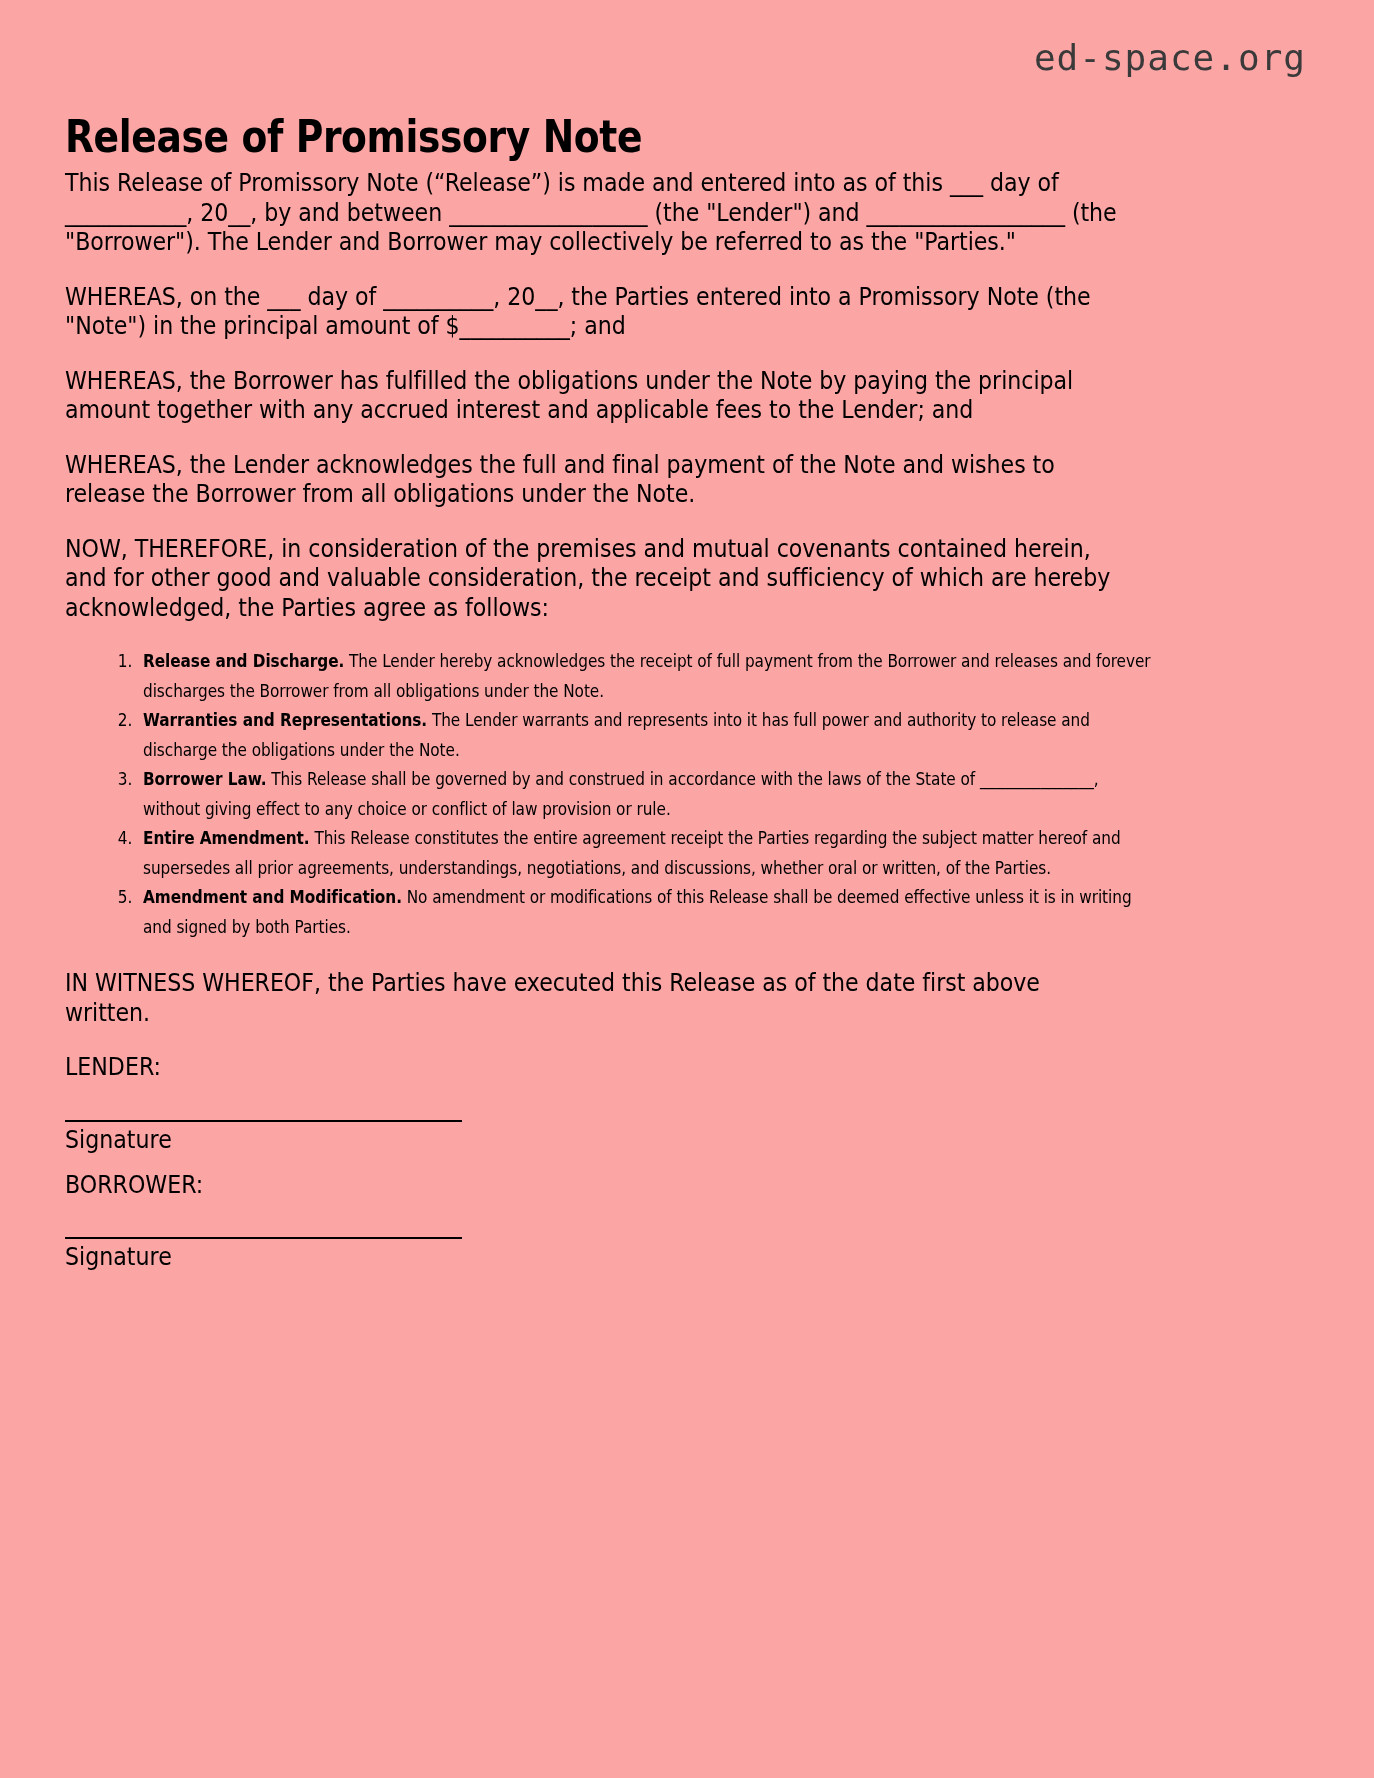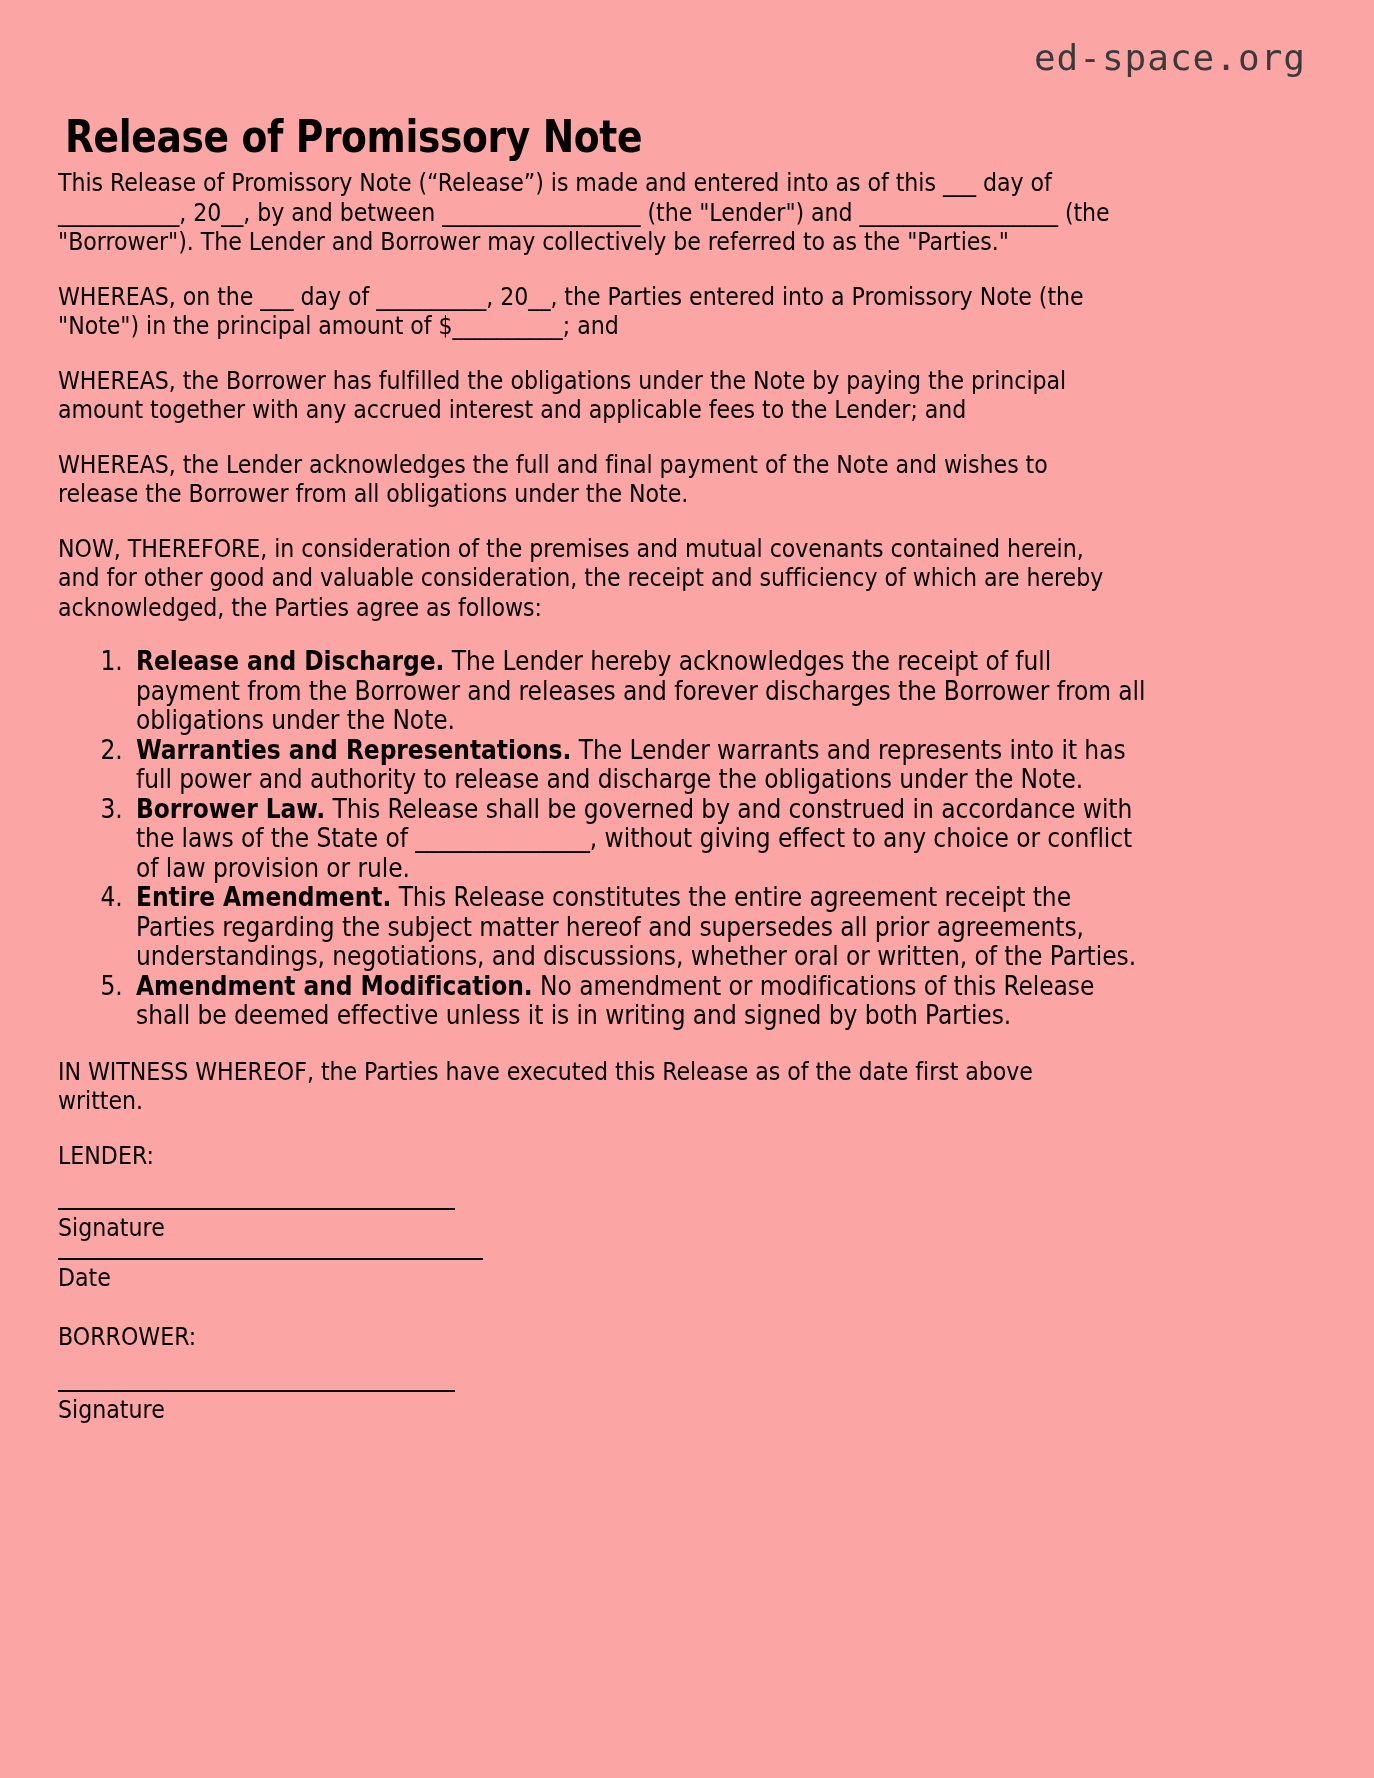--- a/index.html
+++ b/index.html
@@ -52,21 +52,21 @@
     color: #000000;
     white-space: nowrap;
     transform: scaleX(0.93);
     transform-origin: left top;
   }
 
   
   .body-col {
     position: absolute;
     top: 168px;
-    left: 58px;
+    left: 65px;
     width: 1090px;
   }
 
   .para {
     font-family: "DejaVu Sans Condensed", "Liberation Sans Narrow", "Liberation Sans", sans-serif;
     font-size: 25.5px;
     line-height: 29.5px;
     color: #000000;
     margin: 0 0 25px 0;
     text-align: left;
@@ -77,21 +77,21 @@
 
   
   ol.clauses {
     margin: 6px 0 26px 0;
     padding-left: 72px;
     list-style-position: outside;
     list-style-type: decimal;
   }
   ol.clauses > li {
     font-family: "DejaVu Sans Condensed", "Liberation Sans Narrow", "Liberation Sans", sans-serif;
-    font-size: 26px;
+    font-size: 17px;
     line-height: 29.5px;
     color: #000000;
     margin: 0 0 0 0;
     padding-left: 6px;
     letter-spacing: -0.05px;
   }
   ol.clauses > li .lead {
     font-weight: 700;
   }
 
@@ -171,24 +171,20 @@
     <div class="sig-block">
 
       <p class="sig-heading">LENDER:</p>
 
       <div class="sig-entry">
         <div class="sig-rule"></div>
         <div class="sig-label">Signature</div>
       </div>
 
 
-      <div class="sig-entry">
-        <div class="sig-rule wide"></div>
-        <div class="sig-label last">Date</div>
-      </div>
 
       <p class="sig-heading">BORROWER:</p>
 
       <div class="sig-entry">
         <div class="sig-rule"></div>
         <div class="sig-label">Signature</div>
       </div>
 
     </div>
 

